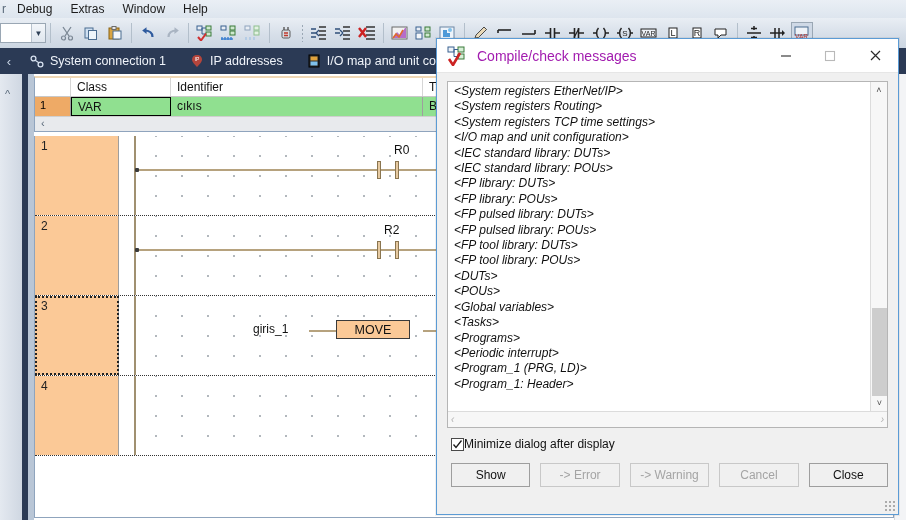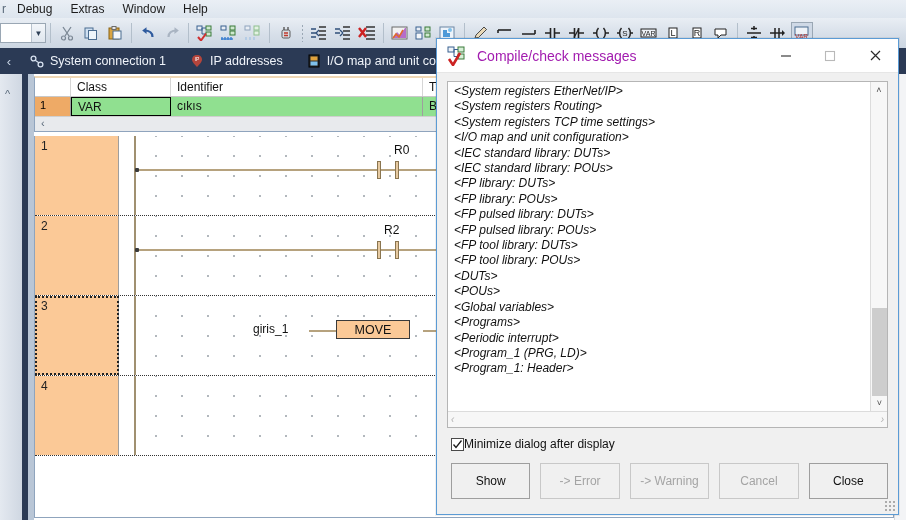--- a/index.html
+++ b/index.html
@@ -193,21 +193,21 @@
     padding:0 3px; color:#b0b0b0; font-size:10px;
   }
   .chkrow { display:flex; align-items:center; margin-top:9px; margin-left:4px;}
   .chkbox {
     width:13px; height:13px; background:#fff; border:1px solid #4a4a4a;
     display:flex; align-items:center; justify-content:center;
   }
   .chklabel { font-size:12px; color:#111; }
   .btnrow { display:flex; gap:10px; margin-top:12px; margin-left:4px; }
   .dbtn {
-    width:83px; height:36px; background:#f0f0f0; border:1px solid #9e9e9e;
+    width:83px; height:24px; background:#f0f0f0; border:1px solid #9e9e9e;
     font-size:12px; color:#111; display:flex; align-items:center; justify-content:center;
     font-family:"Liberation Sans", sans-serif;
   }
   .dbtn.disabled { color:#a4a4a4; border-color:#c8c8c8; background:#f0f0f0;}
   .grip { position:absolute; right:2px; bottom:2px; width:12px; height:12px;
     background-image: radial-gradient(#9a9a9a 38%, transparent 39%);
     background-size:4px 4px; opacity:.8;}
 </style>
 </head>
 <body>
@@ -630,20 +630,21 @@
           <div class="mline">&lt;IEC standard library: POUs&gt;</div>
           <div class="mline">&lt;FP library: DUTs&gt;</div>
           <div class="mline">&lt;FP library: POUs&gt;</div>
           <div class="mline">&lt;FP pulsed library: DUTs&gt;</div>
           <div class="mline">&lt;FP pulsed library: POUs&gt;</div>
           <div class="mline">&lt;FP tool library: DUTs&gt;</div>
           <div class="mline">&lt;FP tool library: POUs&gt;</div>
           <div class="mline">&lt;DUTs&gt;</div>
           <div class="mline">&lt;POUs&gt;</div>
           <div class="mline">&lt;Global variables&gt;</div>
+          <div class="mline">&lt;Tasks&gt;</div>
           <div class="mline">&lt;Programs&gt;</div>
           <div class="mline">&lt;Periodic interrupt&gt;</div>
           <div class="mline">&lt;Program_1 (PRG, LD)&gt;</div>
           <div class="mline">&lt;Program_1: Header&gt;</div>
 
         </div>
 
         <div class="vsb">
           <div class="sbtn">˄</div>
           <div class="thumb" style="top:226px; height:88px;"></div>

